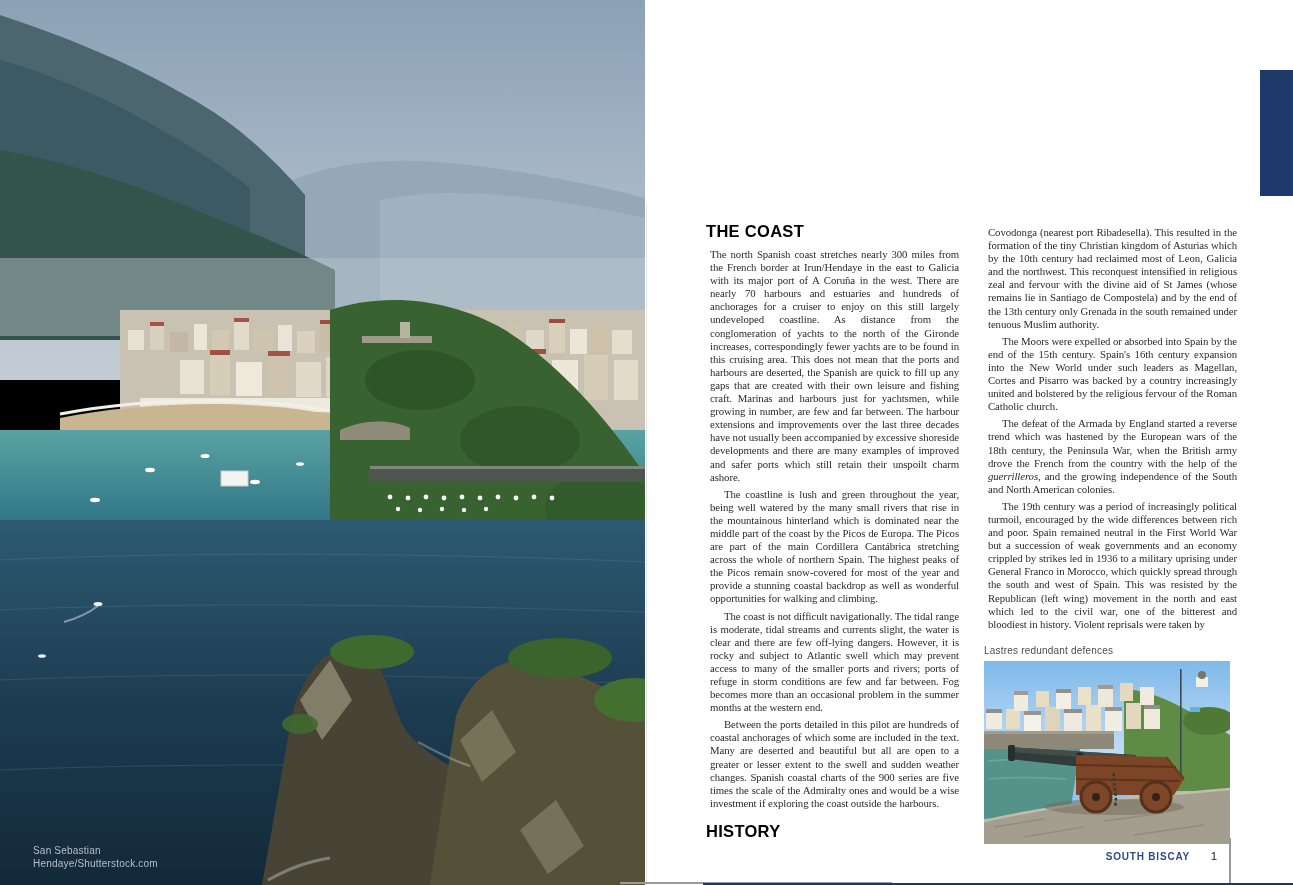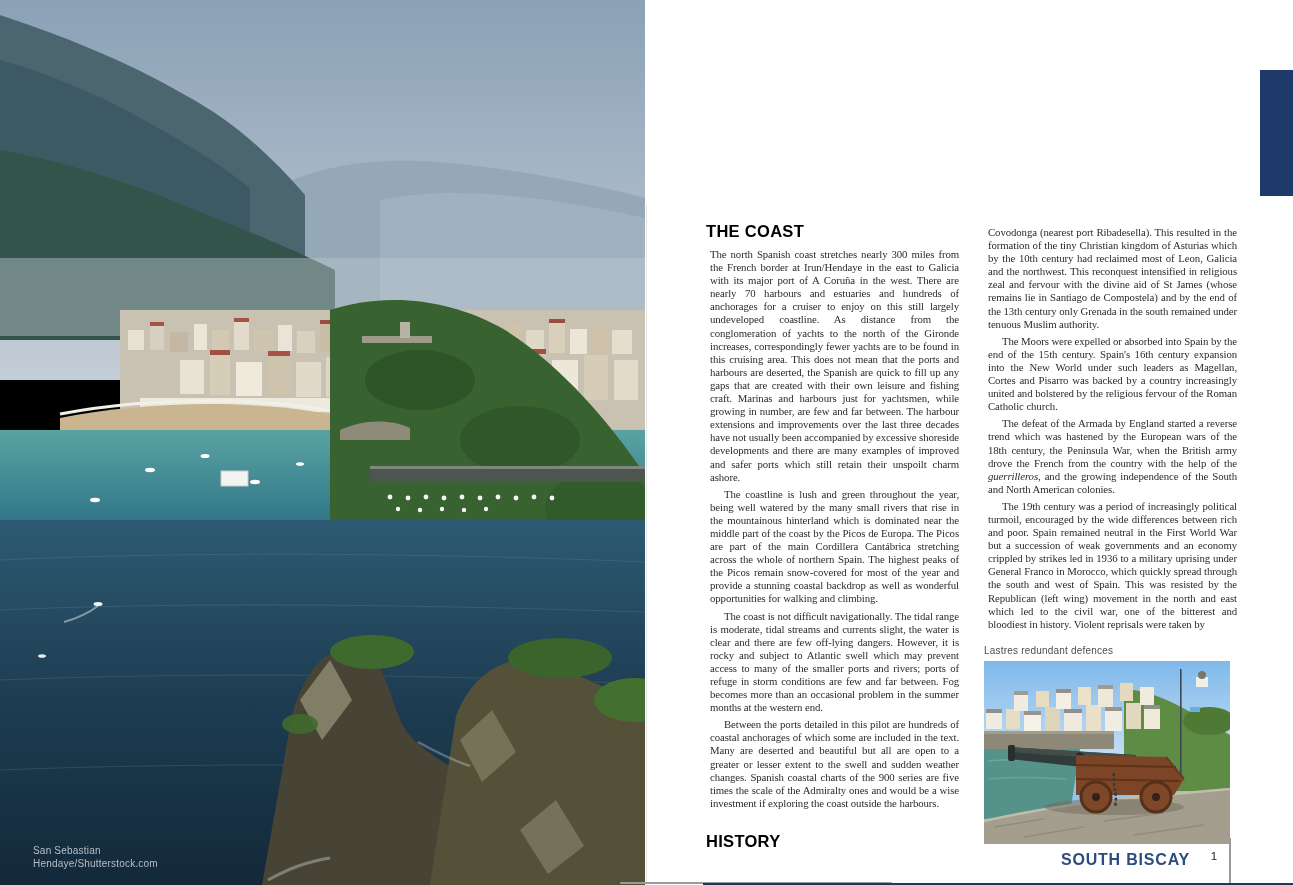--- a/index.html
+++ b/index.html
@@ -18,33 +18,33 @@
   .page-title{position:absolute;left:62px;top:78px;width:540px;font-weight:bold;font-size:30px;
               line-height:51px;color:#1e3a6b;letter-spacing:.4px;}
 
   .col{position:absolute;top:222px;width:257px;font-family:"Liberation Serif",serif;
        font-size:10.8px;line-height:13.1px;color:#2b2b2b;text-align:justify;
        letter-spacing:-0.1px;}
   .col1{left:61px;}
   .col2{left:339px;}
   h2.sec{font-family:"Liberation Sans",sans-serif;font-weight:bold;color:#000000;
          font-size:16.5px;letter-spacing:.3px;margin:0 0 7px 0;line-height:19px;}
-  h2.sec-history{margin-top:22px;}
+  h2.sec-history{margin-top:12px;}
   p.bp{margin:4px;padding:0;}
   p.indent{text-indent:14px;}
   .bp em{font-style:italic;}
 
   .figure{margin-top:13px;width:246px;}
   .fig-caption{font-family:"Liberation Sans",sans-serif;font-size:10px;color:#4d4d4d;
                margin:0 0 4px 0;letter-spacing:.2px;}
   .fig-photo{width:246px;height:183px;overflow:hidden;background:#8ec4ee;}
   .fig-photo svg{display:block;width:246px;height:183px;}
 
   .footer-label{position:absolute;top:851px;left:0;width:545px;text-align:right;
-                font-size:16px;font-weight:bold;color:#2e4b80;letter-spacing:.8px;}
+                font-size:10px;font-weight:bold;color:#2e4b80;letter-spacing:.8px;}
   .page-num{position:absolute;top:850px;left:560px;width:18px;text-align:center;
             font-size:11.5px;color:#1a1a1a;}
   .footer-vbar{position:absolute;left:584px;top:838px;width:2px;height:47px;background:#9a9a9a;}
   .right-edge{position:absolute;left:646px;top:205px;width:1px;height:680px;background:#e4e4e4;}
 
   
   .edge-gray{position:absolute;left:620px;top:882px;width:272px;height:2px;background:#9b9b9b;border-radius:2px;}
   .edge-navy{position:absolute;left:703px;top:883px;width:590px;height:2px;background:#24365c;}
 </style>
 </head>

